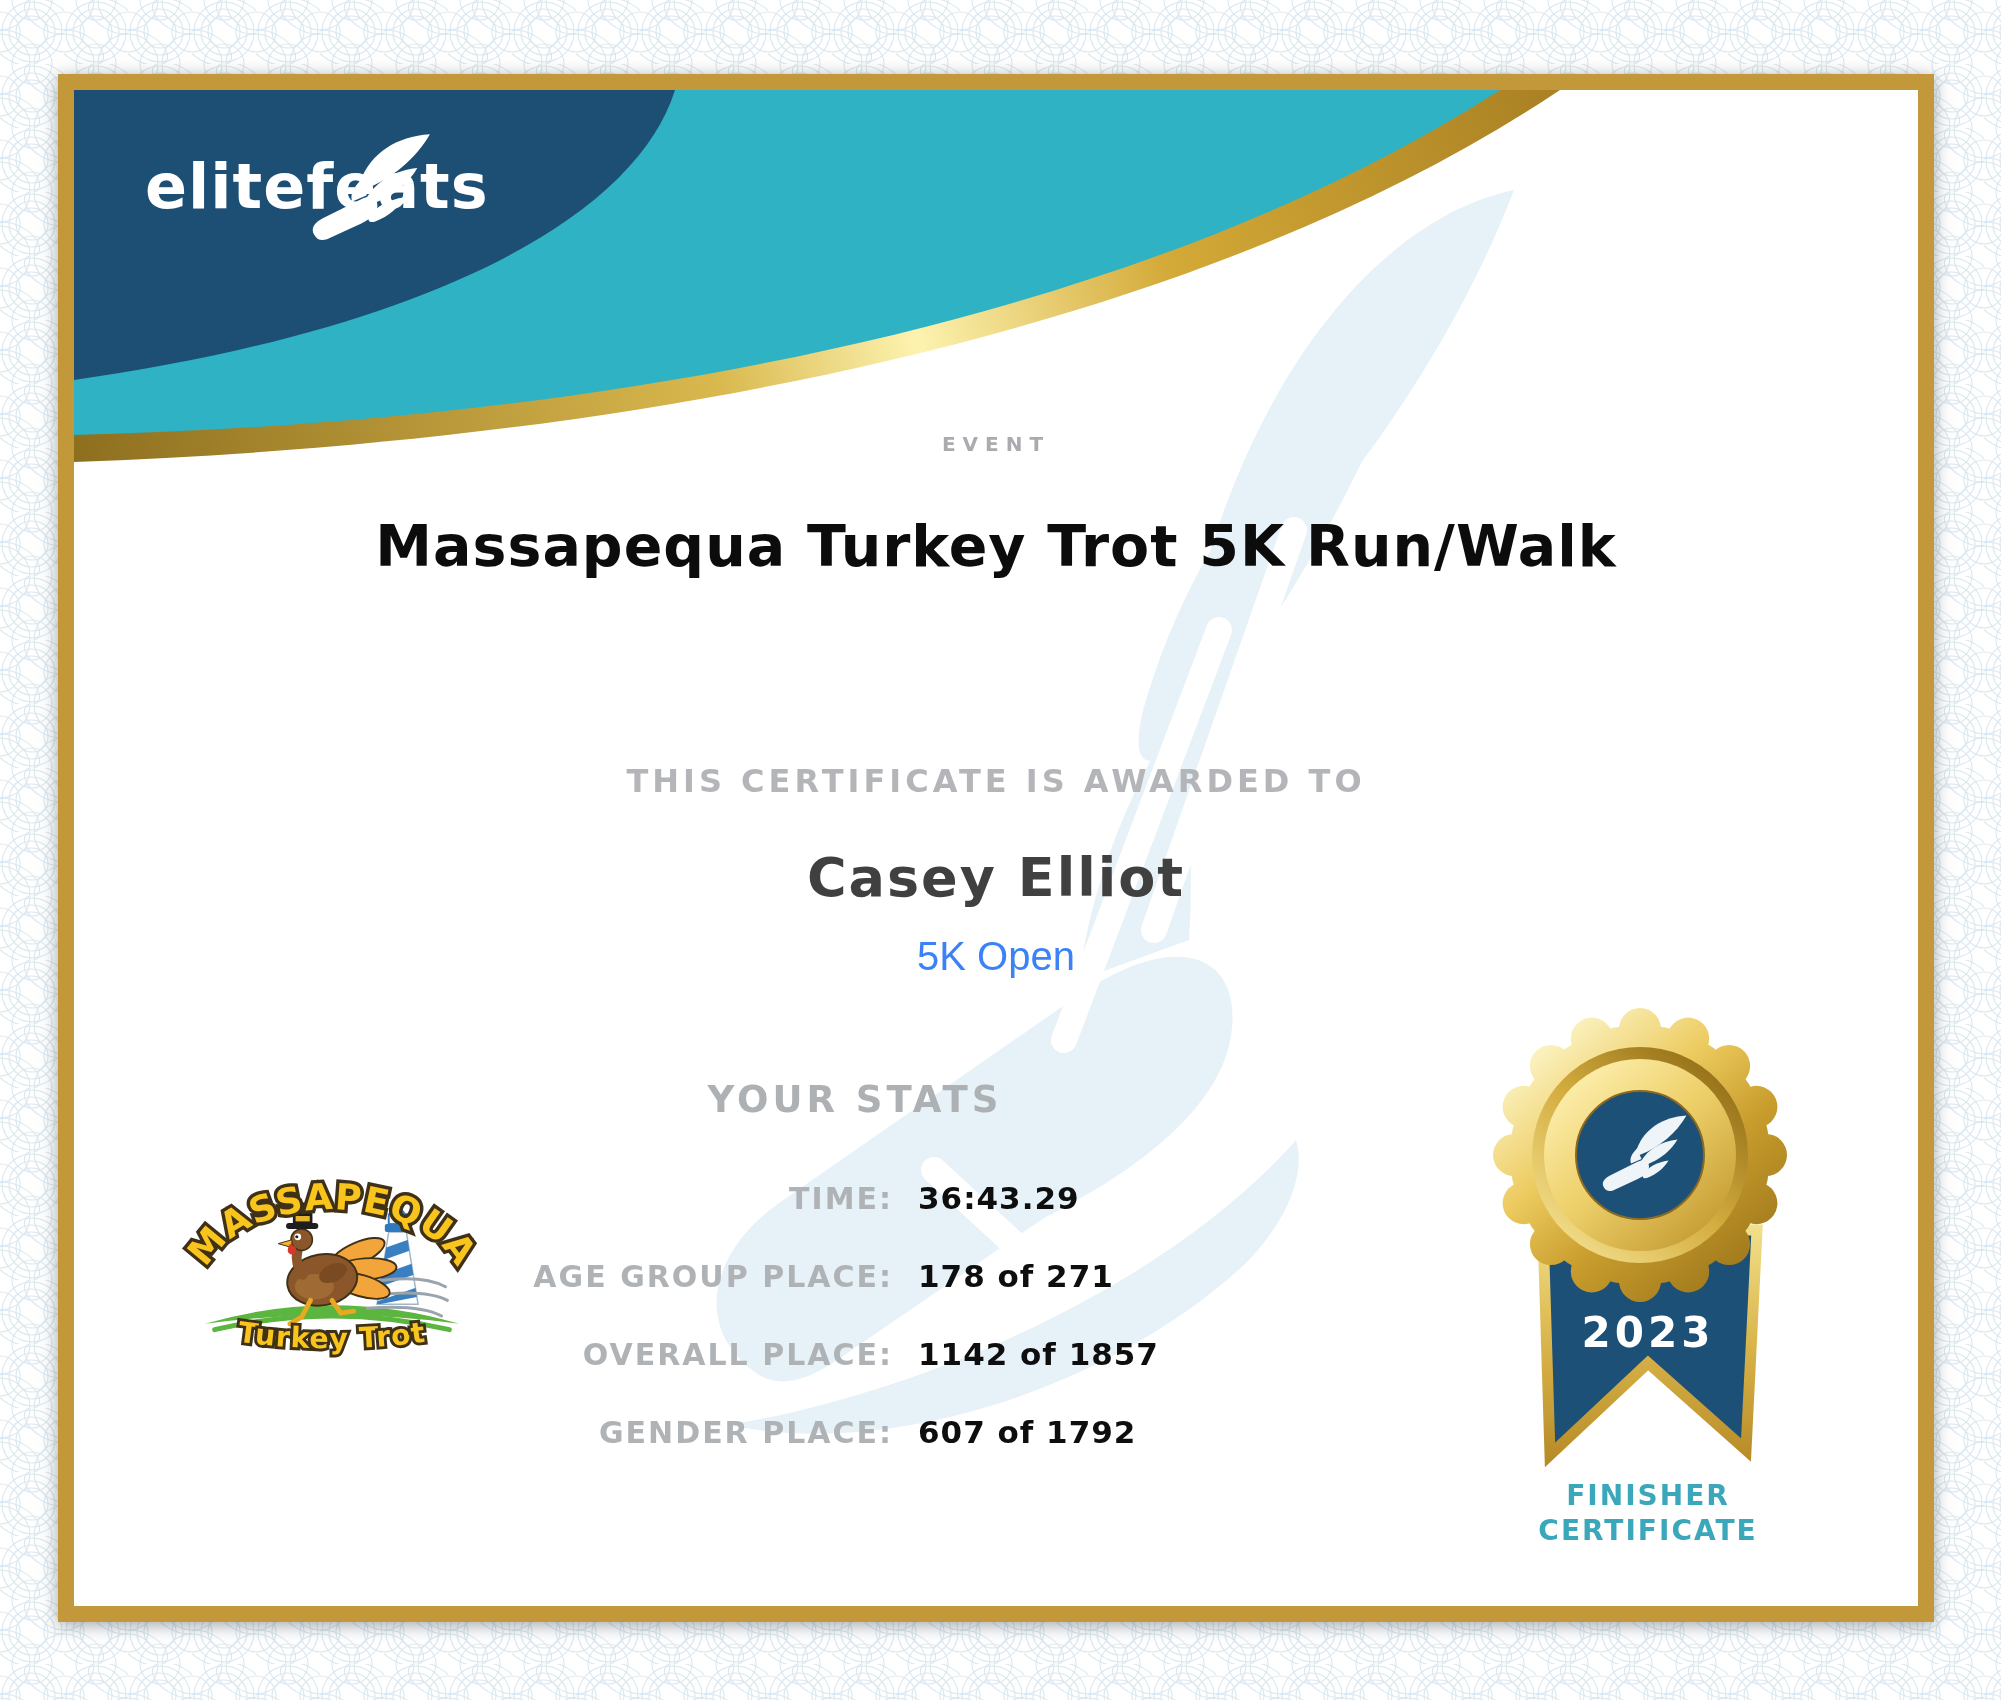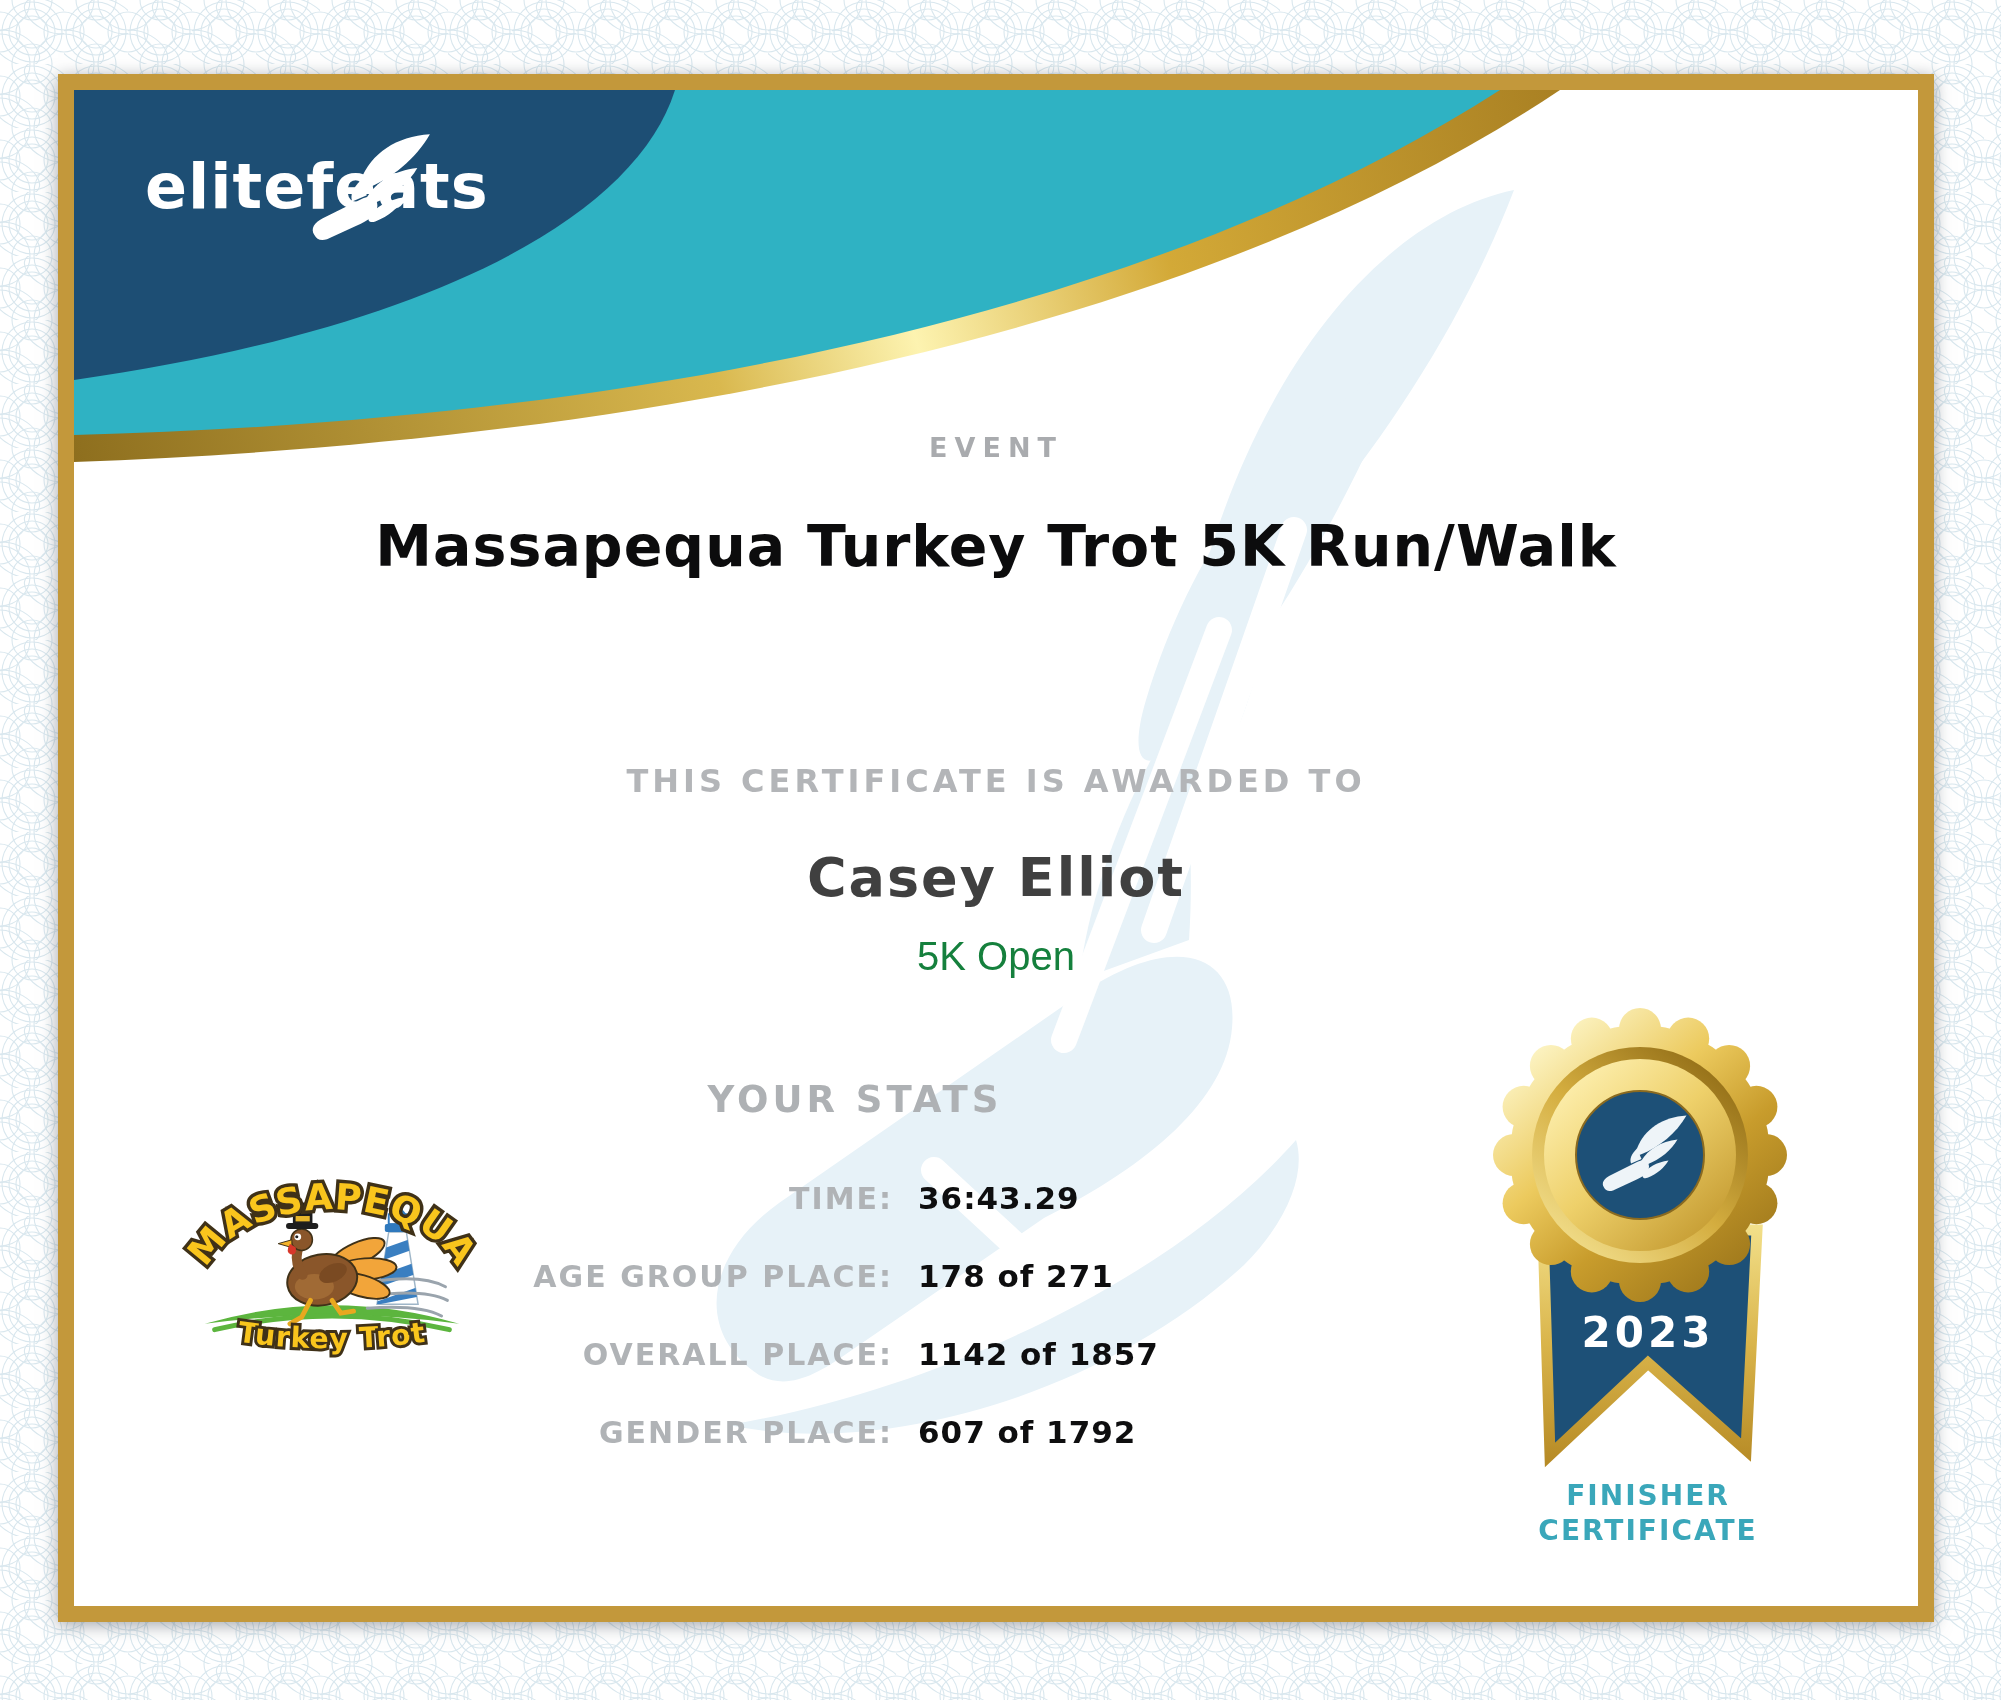--- a/index.html
+++ b/index.html
@@ -10,25 +10,25 @@
   .bg-pattern{position:absolute;left:0;top:0;width:2001px;height:1700px;}
   .frame{
     position:absolute;left:58px;top:74px;width:1844px;height:1516px;
     border:16px solid #c3983b;background:#ffffff;
     box-shadow:0 3px 16px rgba(80,90,100,.55);
     overflow:hidden;
   }
   .watermark{position:absolute;left:560px;top:70px;width:940px;height:1330px;pointer-events:none;}
   .swoosh{position:absolute;left:0;top:0;width:1844px;height:560px;}
   .txt{position:absolute;left:0;right:0;text-align:center;white-space:nowrap;}
-  .event-label{top:342px;font-size:27px;font-weight:bold;letter-spacing:7px;color:#a9abae;}
+  .event-label{top:342px;font-size:20px;font-weight:bold;letter-spacing:7px;color:#a9abae;}
   .event-name{top:423px;font-size:57px;font-weight:900;color:#0c0c0d;letter-spacing:1px;}
   .awarded-label{top:672px;font-size:32px;font-weight:bold;letter-spacing:4px;color:#b3b5b8;}
   .recipient{top:756px;font-size:54px;font-weight:900;color:#404040;letter-spacing:2px;}
-  .division{top:844px;font-size:40px;font-weight:500;color:#15803d;font-family:"Liberation Sans",sans-serif;}
+  .division{top:844px;font-size:40px;font-weight:500;color:#3b82f6;font-family:"Liberation Sans",sans-serif;}
   .your-stats{position:absolute;left:481px;top:988px;width:600px;text-align:center;
     font-size:37px;font-weight:bold;letter-spacing:4px;color:#aeb1b4;white-space:nowrap;}
   .stat-row{position:absolute;left:344px;width:1000px;display:flex;align-items:baseline;line-height:40px;}
   .stat-row .s-label{width:475px;text-align:right;font-size:30px;font-weight:bold;letter-spacing:2px;color:#b0b3b6;}
   .stat-row .s-value{margin-left:25px;font-size:31px;font-weight:800;color:#0e0e0f;letter-spacing:1px;}
   .row-0{top:1088px;} .row-1{top:1166px;} .row-2{top:1244px;} .row-3{top:1322px;}
   .turkey-logo{position:absolute;left:108px;top:1048px;width:300px;height:225px;}
   .medal{position:absolute;left:1406px;top:905px;width:330px;height:650px;}
 </style>
 </head>

